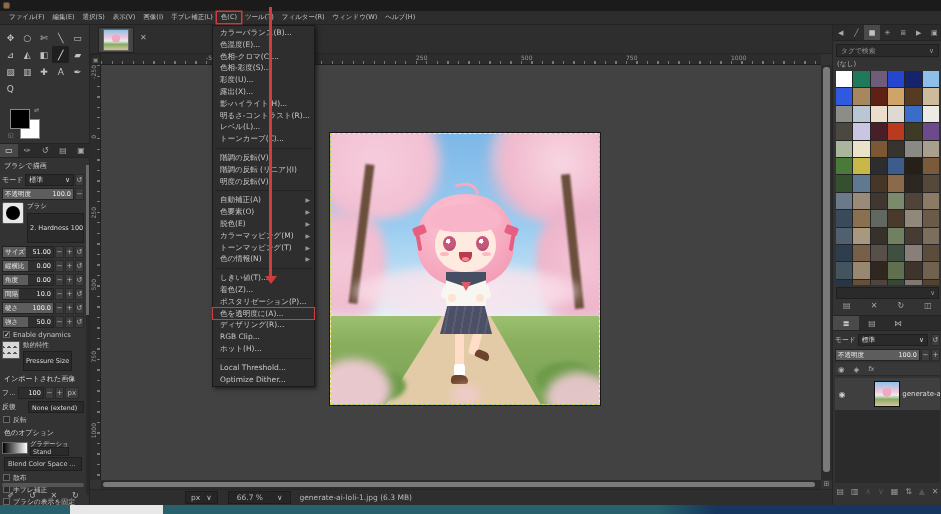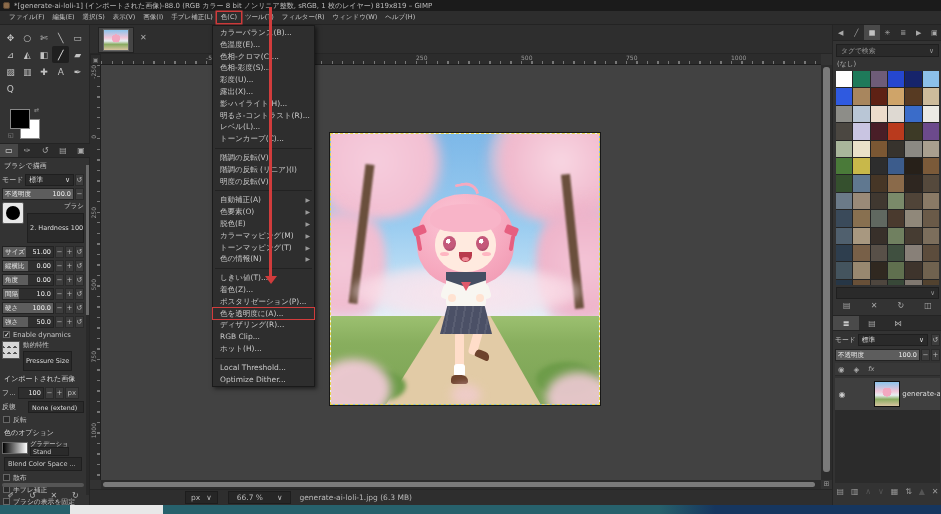--- a/index.html
+++ b/index.html
@@ -44,21 +44,21 @@
   .mode-val { flex:1; background:#2a2a2a; border:1px solid #1f1f1f; height:12px; line-height:11px; padding:0 3px; display:flex; justify-content:space-between; color:#ddd; }
   .sbtn { width:9px; height:12px; background:#3d3d3d; border:1px solid #2a2a2a; color:#bbb; font-size:7px; line-height:11px; text-align:center; margin-left:1px; }
   .sliderbar { position:relative; flex:1; height:12px; background:#2e2e2e; border:1px solid #222; overflow:hidden; }
   .sliderbar .fill { position:absolute; left:0; top:0; bottom:0; background:#5d5d5d; }
   .sliderbar .lab { position:absolute; left:2px; top:0; line-height:11px; color:#e8e8e8; font-size:6.5px; white-space:nowrap; }
   .sliderbar .val { position:absolute; right:2px; top:0; line-height:11px; color:#f0f0f0; font-size:6.5px; }
   .chk-row { display:flex; align-items:center; height:11px; margin:1px 3px; }
   .chk { width:7px; height:7px; border:1px solid #666; background:#2a2a2a; margin-right:3px; flex:none; font-size:7px; line-height:6px; color:#eee; text-align:center; }
   .chk.on { color:#fff; }
   .chk-lab { font-size:6.8px; color:#c6c6c6; white-space:nowrap; overflow:hidden; }
-  .brush-row { display:flex; margin:2px 2px;text-align:right; }
+  .brush-row { display:flex; margin:2px 2px; }
   .brush-thumb { width:22px; height:22px; background:#e8e8e8; border:1px solid #555; border-radius:2px; margin-right:3px; position:relative; flex:none; }
   .brush-thumb::after { content:""; position:absolute; left:3px; top:3px; width:14px; height:14px; border-radius:50%; background:#000; }
   .brush-info { flex:1; overflow:hidden; }
   .brush-name { background:#2a2a2a; border:1px solid #1f1f1f; padding:10px 2px; margin-top:2px; font-size:6.5px; color:#ddd; white-space:nowrap; }
   .dyn-row { display:flex; margin:1px 2px; }
   .dyn-icon { width:18px; height:18px; background:#d8d8d8; border:1px solid #555; margin-right:3px; flex:none;
      background-image:linear-gradient(45deg,#555 25%,transparent 25%),linear-gradient(-45deg,#555 25%,transparent 25%); background-size:6px 6px; }
   .dyn-name { background:#2a2a2a; border:1px solid #1f1f1f; padding:5px 2px; margin-top:1px; font-size:6.5px; color:#ddd; }
   .grad-row { display:flex; align-items:center; margin:1px 2px; }
   .grad-swatch { width:26px; height:12px; border:1px solid #666; background:linear-gradient(90deg,#000,#fff); margin-right:2px; flex:none; }
@@ -185,21 +185,20 @@
 
   
   .taskbar { position:absolute; left:0; top:505px; width:941px; height:9px; background:linear-gradient(90deg,#27616c 0%,#27616c 70%,#16365f 76%,#16365f 100%); }
   .task-frag { position:absolute; left:70px; top:0; width:93px; height:9px; background:#e8e8e8; }
 </style>
 </head>
 <body style="--accent: #d13c3c;">
 
 <div class="titlebar">
   <div class="gimp-icon"></div>
-  <div class="title-text">*[generate-ai-loli-1] (インポートされた画像)-88.0 (RGB カラー 8 bit ノンリニア整数, sRGB, 1 枚のレイヤー) 819x819 – GIMP</div>
 </div>
 
 <div class="menubar">
 
     <div class="mb-item">ファイル(F)</div>
 
     <div class="mb-item">編集(E)</div>
 
     <div class="mb-item">選択(S)</div>
 

